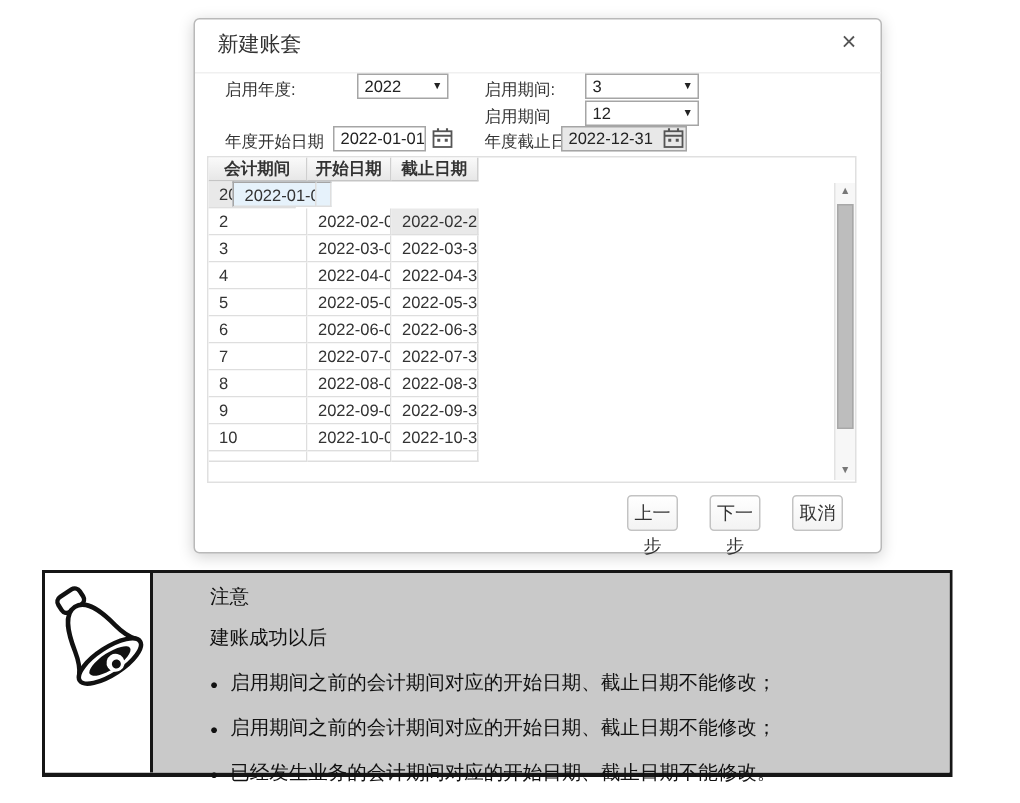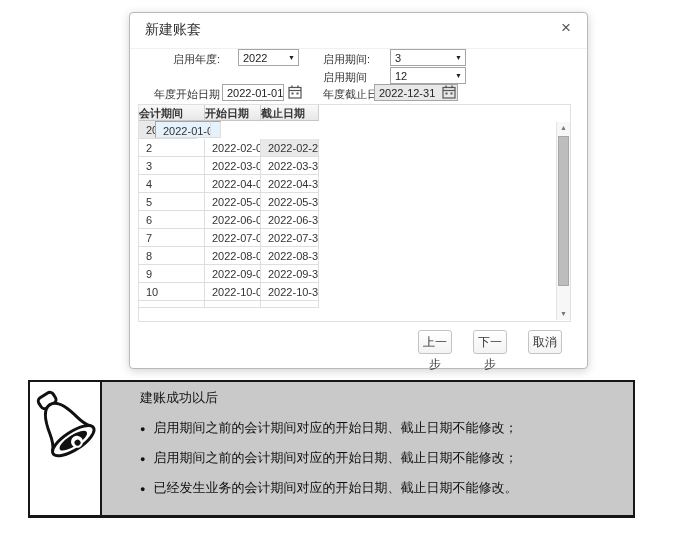--- a/index.html
+++ b/index.html
@@ -16,21 +16,21 @@
   }
   .dlg-title{position:absolute;left:15px;top:8px;font-size:14px;color:#333;}
   .dlg-close{
     position:absolute;right:11px;top:5px;width:20px;height:20px;
     font-size:17px;line-height:20px;text-align:center;color:#555;cursor:pointer;
   }
   .dlg-sep{position:absolute;left:0;right:0;top:35px;border-top:1px solid #f0f0f0;}
 
   
   .lbl{position:absolute;font-size:11px;color:#333;white-space:nowrap;}
-  .lbl.r{text-align:right;}
+  .lbl.r{}
   .sel{
     position:absolute;height:17px;background:#fff;border:1px solid #a5a5a5;
     font-size:11px;color:#222;line-height:16px;padding-left:4px;box-sizing:border-box;
     cursor:default;
     margin-left:16px;
   }
   .sel .arrow{
     position:absolute;right:3px;top:4px;font-size:7px;color:#222;line-height:8px;
   }
   .inp{
@@ -44,21 +44,21 @@
 
   
   .tbl{
     position:absolute;left:8px;top:91px;width:433px;height:218px;
     border:1px solid #e0e0e0;background:#fff;box-sizing:border-box;overflow:hidden;
   }
   .thead{display:flex;height:16px;}
   .hcell{
     background:linear-gradient(#fafafa,#e7e7e7);
     border-right:1px solid #cfcfcf;border-bottom:1px solid #c5c5c5;
-    font-size:11px;font-weight:bold;color:#333;text-align:left;line-height:16px;
+    font-size:11px;font-weight:bold;color:#333;text-align:center;line-height:16px;
     box-sizing:border-box;
   }
   .trow{display:flex;height:18px;}
   .trow.partial{height:7px;overflow:hidden;}
   .tcell{
     border-right:1px solid #dedede;border-bottom:1px solid #dedede;
     font-size:11px;color:#333;line-height:18px;padding-left:7px;
     box-sizing:border-box;background:#fff;white-space:nowrap;overflow:hidden;
   }
   .c0{width:66px;} .c1{width:56px;} .c2{width:58px;}
@@ -246,20 +246,21 @@
           <path d="M30.5 13 C21 13 17 26 14.5 38 C13 45 10.5 50 8 53 L53 53 C50.5 50 48 45 46.5 38 C44 26 40 13 30.5 13 Z"></path>
           <ellipse cx="30.5" cy="56" rx="24" ry="9"></ellipse>
           <ellipse cx="30.5" cy="56" rx="16" ry="5.5" fill="#111111" stroke="none"></ellipse>
           <circle cx="33" cy="59" r="4.5" fill="#ffffff" stroke="#ffffff"></circle>
           <circle cx="33" cy="60" r="3" fill="#111111" stroke="none"></circle>
         </g>
       </svg>
     </span>
   </div>
   <div class="note-body">
+    <div class="note-title">注意</div>
     <div class="note-sub">建账成功以后</div>
     <div class="note-bullet">
       <span class="dot">●</span>
       <span>启用期间之前的会计期间对应的开始日期、截止日期不能修改；</span>
     </div>
     <div class="note-bullet">
       <span class="dot">●</span>
       <span>启用期间之前的会计期间对应的开始日期、截止日期不能修改；</span>
     </div>
     <div class="note-bullet">

